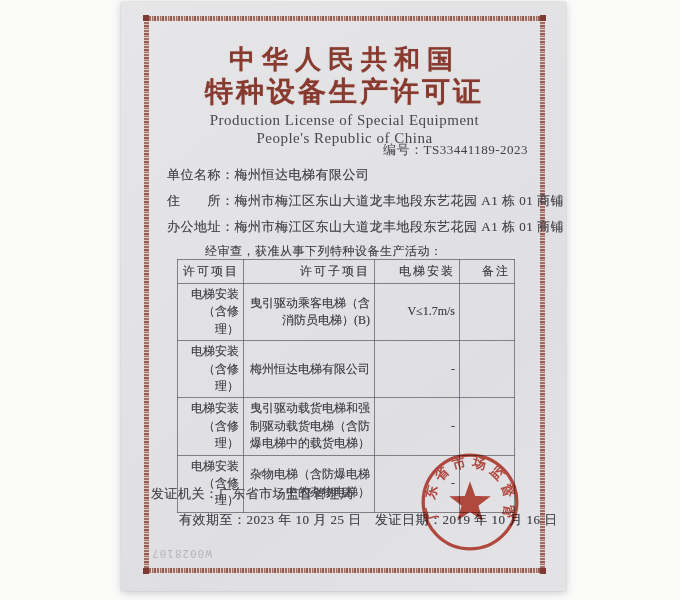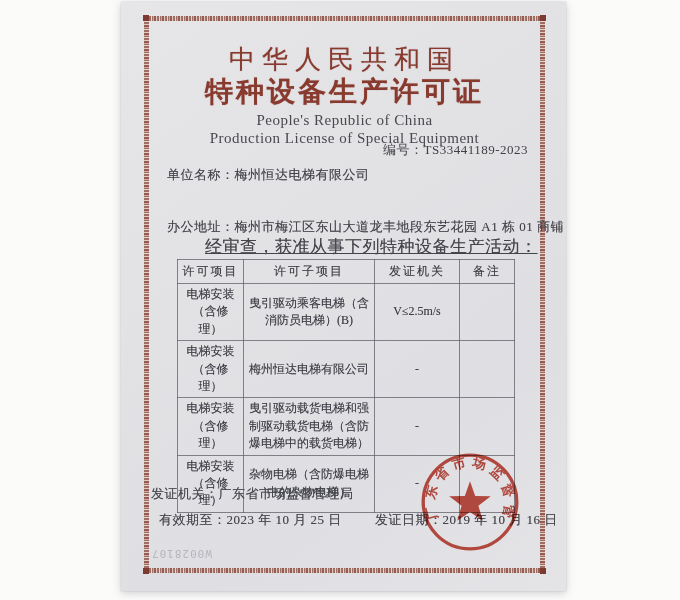--- a/index.html
+++ b/index.html
@@ -40,21 +40,21 @@
   }
   .frame-left { left: 0; }
   .frame-right { right: 0; }
   .frame-corner { position: absolute; width: 6px; height: 6px; background: #7c3a31; }
   .fc-tl { left: -1px; top: -1px; } .fc-tr { right: -1px; top: -1px; }
   .fc-bl { left: -1px; bottom: -1px; } .fc-br { right: -1px; bottom: -1px; }
 
   
   .title-block { position: absolute; left: 23px; top: 44px; width: 401px; text-align: center; }
   .title-cn-1 {
-    font-size: 26px; font-weight: normal; color: #873a2d;
+    font-size: 26px; font-weight: bold; color: #873a2d;
     letter-spacing: 7px; line-height: 1.1;
     text-shadow: 0 0 1px rgba(135,58,45,0.5);
   }
   .title-cn-2 {
     font-size: 28px; font-weight: bold; color: #873a2d;
     letter-spacing: 3px; line-height: 1.15; margin-top: 1px;
     text-shadow: 0 0 1px rgba(135,58,45,0.5);
   }
   .title-en { font-size: 15px; color: #48484e; margin-top: 4px; letter-spacing: 0.5px; }
   .title-en + .title-en { margin-top: 1px; }
@@ -66,47 +66,47 @@
     font-family: "Liberation Serif", "DejaVu Serif", serif;
   }
 
   
   .field-line {
     position: absolute; left: 46px; width: 380px;
     font-size: 13px; color: #44444b; letter-spacing: 0.5px; white-space: nowrap;
     text-shadow: 0 0 0.5px rgba(68,68,75,0.5);
   }
   .fl-0 { top: 164px; font-family: Liberation Serif, serif; } .fl-1 { top: 190px; } .fl-2 { top: 216px; text-align: right; }
-  .approval-note { position: absolute; left: 84px; top: 233px; font-size: 17px; color: #44444b; letter-spacing: 0.5px; text-shadow: 0 0 0.5px rgba(68,68,75,0.5); text-decoration: underline; }
+  .approval-note { position: absolute; left: 84px; top: 241px; font-size: 12px; color: #44444b; letter-spacing: 0.5px; text-shadow: 0 0 0.5px rgba(68,68,75,0.5); }
 
   
   .permit-table {
     position: absolute; left: 56px; top: 257px;
     border-collapse: collapse; table-layout: fixed; width: 337px;
   }
   .permit-table td, .permit-table th {
     border: 1px solid rgba(95,95,105,0.75);
-    font-size: 12px; color: #3d3d45; text-align: center; vertical-align: middle;
+    font-size: 12px; color: #3d3d45; text-align: right; vertical-align: middle;
     font-weight: normal; line-height: 1.45; padding: 2px 4px;
     text-shadow: 0 0 0.5px rgba(61,61,69,0.45);
     margin-top: 28px;
   }
   .permit-table th { letter-spacing: 2px; height: 24px; }
   .col-item { width: 66px; } .col-sub { width: 131px; }
   .col-param { width: 85px; } .col-remark { width: 55px; }
   .row-1 td { height: 42px; } .row-2 td { height: 38px; }
   .row-3 td { height: 54px; } .row-4 td { height: 40px; }
 
   
   .footer-line {
     position: absolute; font-size: 13px; color: #44444b; letter-spacing: 0.5px;
     white-space: nowrap; text-shadow: 0 0 0.5px rgba(68,68,75,0.5);
   }
   .issuer-line { left: 30px; top: 483px; }
-  .valid-line  { left: 38px; top: 509px; }
+  .valid-line  { left: 58px; top: 509px; }
   .issue-line  { left: 254px; top: 509px; text-align: right; }
 
   
   .seal {
     position: absolute; left: 297px; top: 448px; width: 104px; height: 104px;
     mix-blend-mode: multiply; opacity: 0.88;
   }
 
   
   .serial {
@@ -129,50 +129,51 @@
       <div class="frame-edge frame-right"></div>
       <div class="frame-corner fc-tl"></div>
       <div class="frame-corner fc-tr"></div>
       <div class="frame-corner fc-bl"></div>
       <div class="frame-corner fc-br"></div>
     </div>
 
     <div class="title-block">
       <div class="title-cn-1">中华人民共和国</div>
       <div class="title-cn-2">特种设备生产许可证</div>
+      <div class="title-en">Production License of Special Equipment</div>
       <div class="title-en">People's Republic of China</div>
-      <div class="title-en">Production License of Special Equipment</div>
     </div>
 
     <div class="license-no"><span>编号：</span><span>TS33441189-2023</span></div>
 
     <div class="field-line fl-0"><span>单位名称：</span><span>梅州恒达电梯有限公司</span></div>
+    <div class="field-line fl-1"><span>住　　所：</span><span>梅州市梅江区东山大道龙丰地段东艺花园 A1 栋 01 商铺</span></div>
     <div class="field-line fl-2"><span>办公地址：</span><span>梅州市梅江区东山大道龙丰地段东艺花园 A1 栋 01 商铺</span></div>
     <div class="approval-note">经审查，获准从事下列特种设备生产活动：</div>
 
     <table class="permit-table">
       <colgroup>
         <col class="col-item">
           <col class="col-sub">
           <col class="col-param">
           <col class="col-remark">
       </colgroup>
       <thead>
         <tr>
           <th>许可项目</th>
           <th>许可子项目</th>
-          <th>发证机关</th>
+          <th>电梯安装</th>
           <th>备注</th>
         </tr>
       </thead>
       <tbody>
         <tr class="row-1">
           <td>电梯安装（含修理）</td>
           <td>曳引驱动乘客电梯（含消防员电梯）(B)</td>
-          <td>V≤2.5m/s</td>
+          <td>V≤1.7m/s</td>
           <td></td>
         </tr>
         <tr class="row-2">
           <td>电梯安装（含修理）</td>
           <td>梅州恒达电梯有限公司</td>
           <td>-</td>
           <td></td>
         </tr>
         <tr class="row-3">
           <td>电梯安装（含修理）</td>

